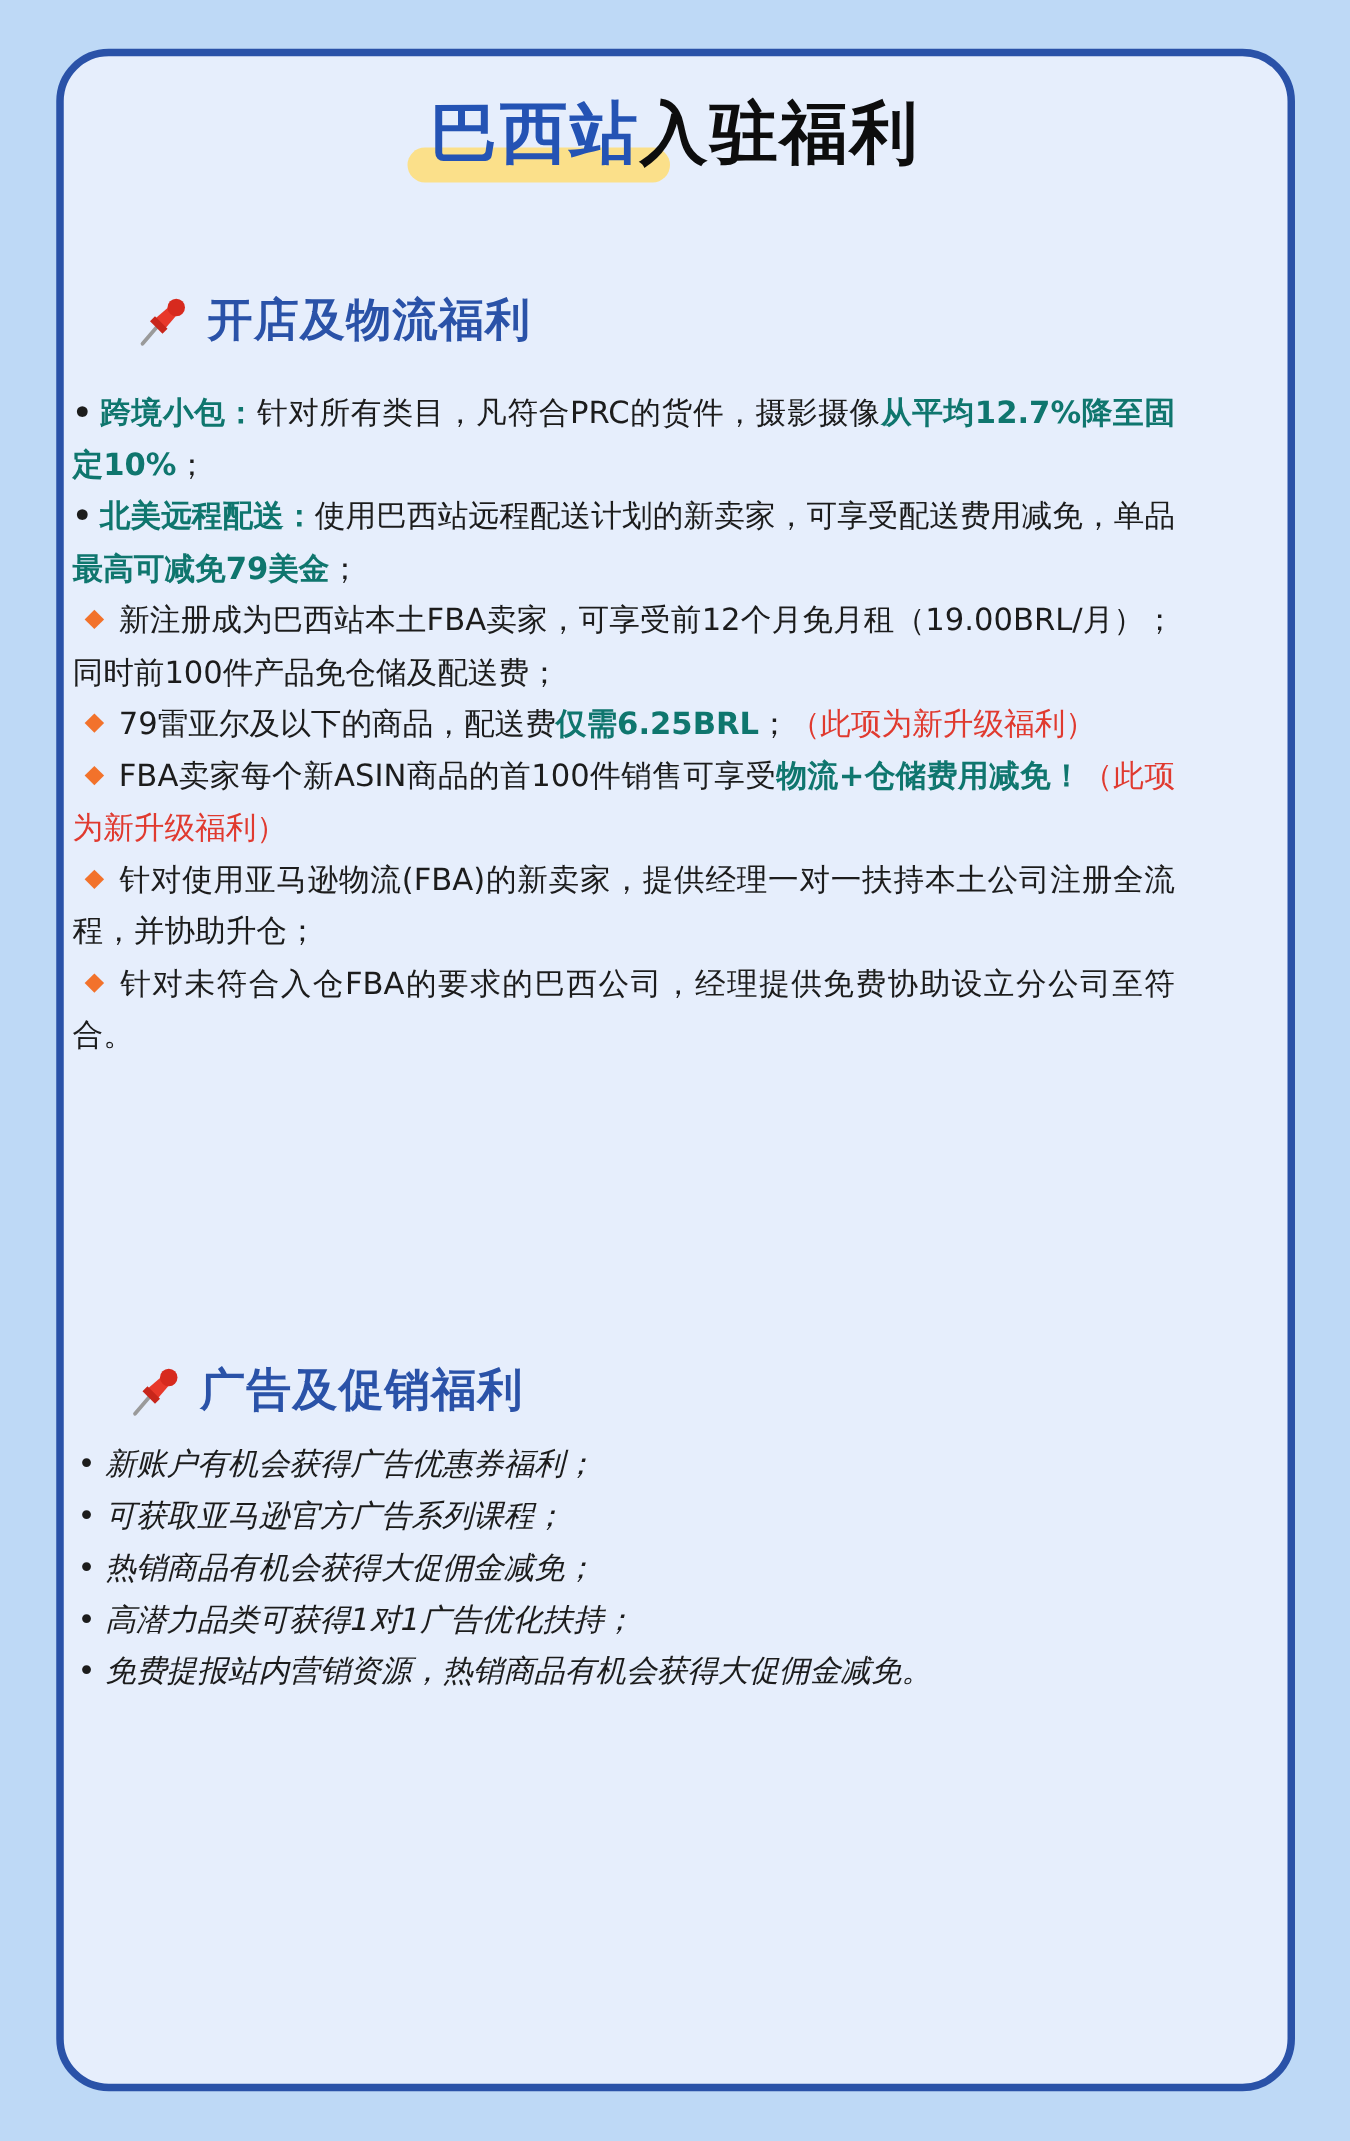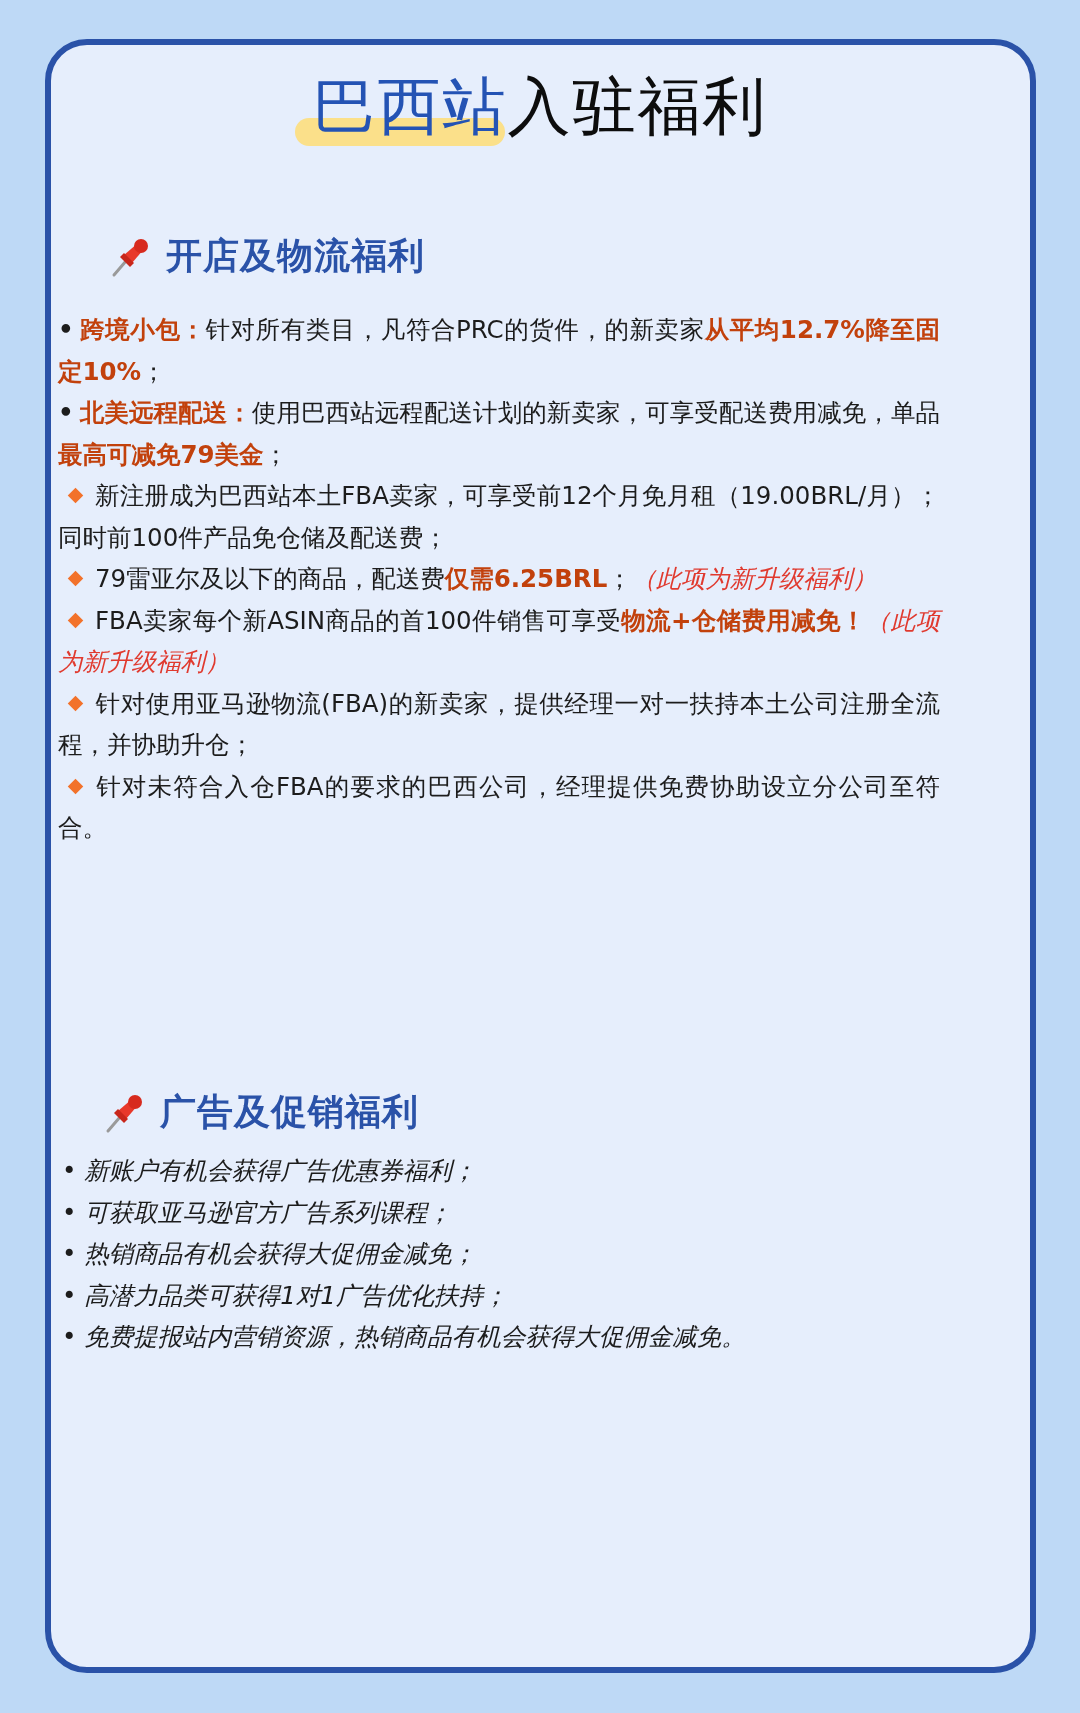--- a/index.html
+++ b/index.html
@@ -21,22 +21,22 @@
   }
   .title-wrap {
     position: absolute;
     left: 0; right: 0; top: 62px;
     text-align: center;
     height: 90px;
   }
   .title {
     display: inline-block;
     position: relative;
-    font-size: 63px;
-    font-weight: normal;
+    font-size: 54px;
+    font-weight: bold;
     letter-spacing: 2px;
     line-height: 90px;
   }
   .title .hl-bar {
     position: absolute;
     left: -18px; top: 56px;
     width: 210px; height: 28px;
     background: #FBE08A;
     border-radius: 14px;
     z-index: 0;
@@ -54,22 +54,22 @@
 
   .body-text {
     position: absolute;
     left: 58px; width: 882px;
     font-size: 24.5px;
     line-height: 41.5px;
     text-align: justify;
     color: #1c1c1c;
   }
   .body-text p { margin: 0; }
-  .b { font-weight: bold; color: #c2410c; }
-  .red { color: #E03A2F; font-style: italic; }
+  .b { font-weight: bold; color: #0f766e; }
+  .red { color: #E03A2F; }
   .diamond {
     display: inline-block; width: 11px; height: 11px;
     background: #F2722B; transform: rotate(45deg);
     margin: 0 14px 3px 12px; vertical-align: middle;
   }
   .dot { font-weight: bold; margin-right: 6px; }
   .list2 { position: absolute; left: 62px; width: 880px; font-size: 24.5px; line-height: 41.5px; color: #1c1c1c; }
   .list2 li { list-style: none; }
 </style>
 </head>
@@ -88,21 +88,21 @@
   <svg class="pin" viewBox="0 0 44 44">
     <line x1="6" y1="40" x2="18" y2="26" stroke="#9a9a9a" stroke-width="3" stroke-linecap="round"></line>
     <path d="M16 20 L30 8 L36 14 L24 28 Z" fill="#E8382A"></path>
     <circle cx="33" cy="11" r="7" fill="#D72A1E"></circle>
     <path d="M12 22 L22 32 L26 28 L16 18 Z" fill="#C8261B"></path>
   </svg>
   <span>开店及物流福利</span>
 </div>
 
 <div class="body-text" style="top:309px;">
-  <p><span class="dot">•</span><span class="b">跨境小包：</span><span>针对所有类目，凡符合PRC的货件，的新卖家</span><span class="b">从平均12.7%降至固定10%</span><span>；</span></p>
+  <p><span class="dot">•</span><span class="b">跨境小包：</span><span>针对所有类目，凡符合PRC的货件，摄影摄像</span><span class="b">从平均12.7%降至固定10%</span><span>；</span></p>
   <p><span class="dot">•</span><span class="b">北美远程配送：</span><span>使用巴西站远程配送计划的新卖家，可享受配送费用减免，单品</span><span class="b">最高可减免79美金</span><span>；</span></p>
 
   <p><span class="diamond"></span><span>新注册成为巴西站本土FBA卖家，可享受前12个月免月租（19.00BRL/月）；同时前100件产品免仓储及配送费；</span></p>
   <p><span class="diamond"></span><span>79雷亚尔及以下的商品，配送费</span><span class="b">仅需6.25BRL</span><span>；</span><span class="red">（此项为新升级福利）</span></p>
   <p><span class="diamond"></span><span>FBA卖家每个新ASIN商品的首100件销售可享受</span><span class="b">物流+仓储费用减免！</span><span class="red">（此项为新升级福利）</span></p>
   <p><span class="diamond"></span><span>针对使用亚马逊物流(FBA)的新卖家，提供经理一对一扶持本土公司注册全流程，并协助升仓；</span></p>
   <p><span class="diamond"></span><span>针对未符合入仓FBA的要求的巴西公司，经理提供免费协助设立分公司至符合。</span></p>
 </div>
 
 <div class="section-head" style="left:102px; top:1088px;">

